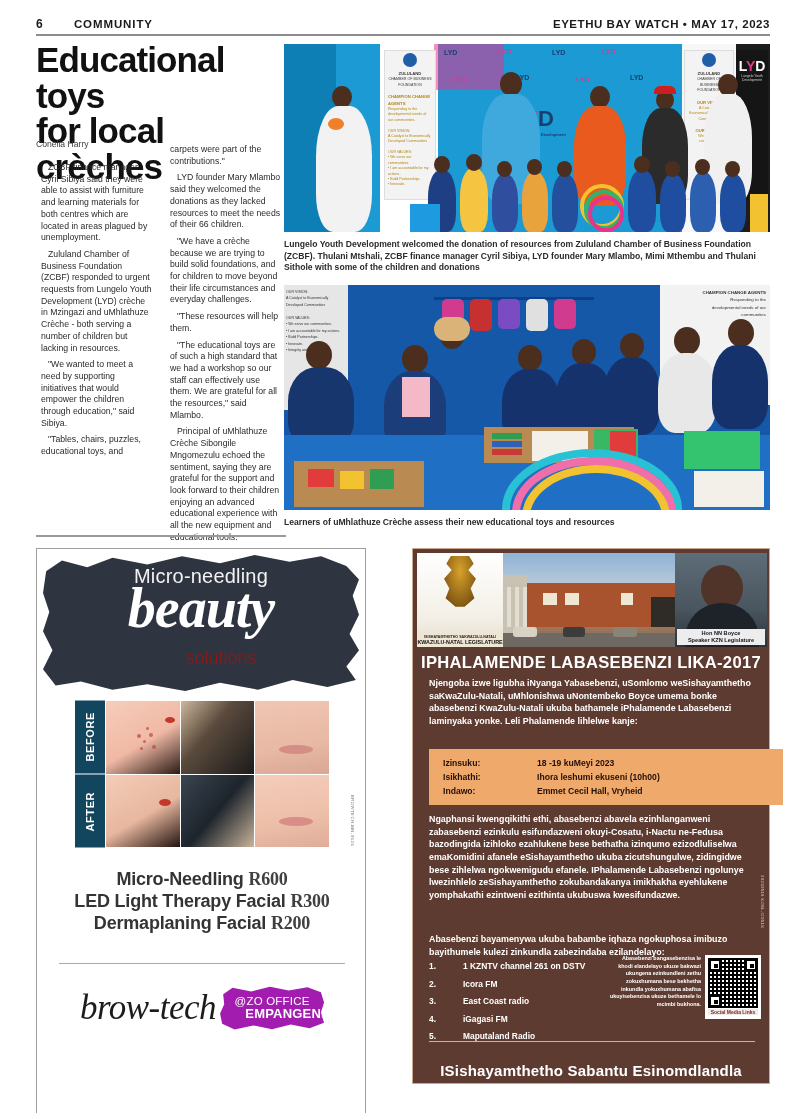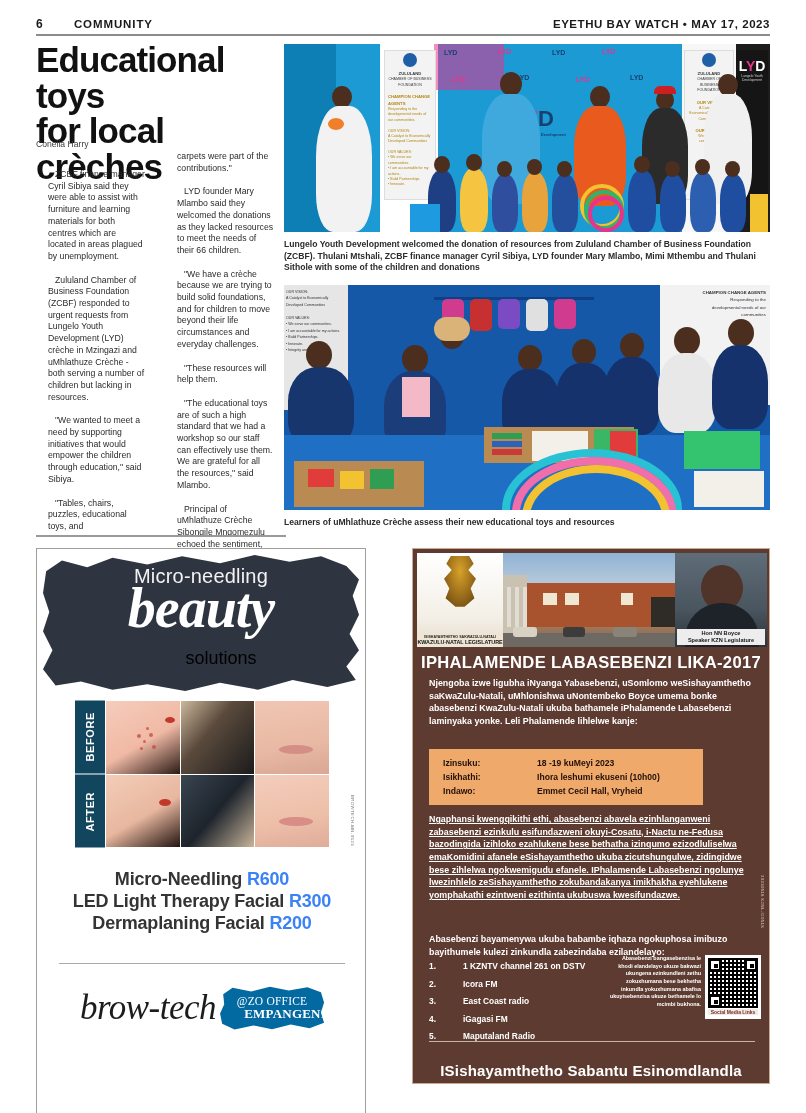--- a/index.html
+++ b/index.html
@@ -44,21 +44,21 @@
   
   .byline {
     position: absolute; left: 36px; top: 139px; width: 120px;
     font-size: 8.6px; color: #3c3c3c; font-weight: normal;
   }
   .col {
     position: absolute; top: 157px; width: 121px;
     font-size: 8.7px; line-height: 1.345; color: #2a2a2a;
     text-align: left;
   }
-  .col p { margin: 12px; }
+  .col p { margin: 5px; }
   .col p.indent { text-indent: 7px; }
   .col-1 { left: 36px; }
   .col-2 { left: 165px; top: 139px; }
 
   .article-rule {
     position: absolute; left: 36px; top: 535px; width: 250px;
     height: 1.5px; background: #9a9a9a;
   }
 
   
@@ -111,21 +111,21 @@
   }
   .brush-beauty {
     position: absolute; left: 0; top: 31px; width: 100%;
     text-align: center; color: #ffffff;
     font-size: 56px; font-style: italic; font-weight: bold;
     letter-spacing: -1px; line-height: 1;
     font-family: "Liberation Serif", serif;
   }
   .brush-solutions {
     position: absolute; left: 0; top: 99px; width: 100%;
-    text-align: center; color: #000000;
+    text-align: center; color: #7f1d1d;
     font-size: 18px; font-weight: 300; padding-left: 40px;
     font-family: "Liberation Sans", sans-serif;
   }
   .ba-grid {
     position: absolute; left: 38px; top: 152px; width: 254px; height: 146px;
     display: grid; grid-template-columns: 30px 1fr 1fr 1fr;
     grid-template-rows: 1fr 1fr; gap: 1px;
   }
   .ba-label {
     background: #12465e; color: #fff; font-size: 11px; font-weight: bold;
@@ -144,41 +144,41 @@
   .lipmark { position: absolute; border-radius: 50%; background: #c0392b; }
 
   .price-block {
     position: absolute; left: 6px; top: 320px; width: 318px;
     text-align: center; line-height: 1.22;
   }
   .price-line {
     font-size: 18px; font-weight: bold; color: #343434;
     letter-spacing: -.2px;
   }
-  .price-line em { font-style: normal; color: #3b82f6; font-weight: bold; }
+  .price-line em { font-style: normal; color: #404040; font-weight: bold; font-family: Liberation Serif, serif; }
 
   .ad-rule {
     position: absolute; left: 22px; top: 414px; width: 286px;
     height: 1px; background: #aaa;
   }
   .browtech {
     position: absolute; left: 6px; top: 428px; width: 318px; height: 62px;
     display: flex; align-items: center; justify-content: center; gap: 4px;
   }
   .bt-word {
     font-size: 35px; font-style: italic; color: #1c1c1c;
     font-family: "Liberation Serif", serif; letter-spacing: -.5px;
   }
   .bt-badge {
-    position: relative; width: 104px; height: 46px; background: #0369a1;
+    position: relative; width: 104px; height: 46px; background: #a21caf;
     clip-path: polygon(3% 20%, 12% 6%, 30% 14%, 48% 4%, 66% 12%, 84% 5%,
       97% 16%, 100% 38%, 97% 60%, 100% 82%, 86% 94%, 68% 86%, 50% 96%,
       32% 88%, 14% 97%, 2% 84%, 0% 62%, 4% 42%);
     color: #fff; display: flex; flex-direction: column;
-    align-items: center; justify-content: center; line-height: 1.05; font-family: Liberation Serif, serif;
+    align-items: center; justify-content: center; line-height: 1.05;
   }
   .bt-at { font-size: 11.5px; letter-spacing: .2px; }
   .bt-emp { font-size: 13px; font-weight: bold; letter-spacing: .2px; margin-left: 26px; }
   .ad-footer {
     position: absolute; left: 0; bottom: 0; width: 100%; height: 46px;
     background: #33383f; color: #fff;
     display: flex; flex-direction: column; align-items: center;
     justify-content: center; line-height: 1.34;
   }
   .ad-footer .l1 { font-size: 11.5px; }
@@ -237,31 +237,31 @@
   .kzn-title {
     position: absolute; left: 0; top: 104px; width: 100%;
     text-align: center; color: #ffffff; font-size: 16.6px;
     font-weight: bold; letter-spacing: .3px;
   }
   .kzn-intro {
     position: absolute; left: 16px; top: 128px; width: 326px;
     color: #ffffff; font-size: 8.9px; line-height: 1.42; font-weight: bold;
   }
   .kzn-table {
-    position: absolute; left: 16px; top: 200px; width: 274px; height: 56px;
+    position: absolute; left: 16px; top: 200px; width: 354px; height: 56px;
     background: #efa96a; color: #241008;
     display: grid; grid-template-columns: 86px 1fr;
     align-content: center; row-gap: 4px; padding: 6px 8px 6px 14px;
     font-size: 8.6px; font-weight: bold;
   }
   .kzn-table .k { }
   .kzn-table .v { padding-left: 8px; }
   .kzn-body {
     position: absolute; left: 16px; top: 264px; width: 326px;
-    color: #ffffff; font-size: 8.9px; line-height: 1.42; font-weight: bold; text-decoration: underline;
+    color: #ffffff; font-size: 8.9px; line-height: 1.42; font-weight: bold;
   }
   .kzn-invite {
     position: absolute; left: 16px; top: 384px; width: 326px;
     color: #ffffff; font-size: 8.9px; line-height: 1.42; font-weight: bold;
   }
   .kzn-channels {
     position: absolute; left: 16px; top: 412px; width: 190px;
     color: #ffffff; font-size: 8.4px; font-weight: bold;
   }
   .ch-row { display: flex; margin-bottom: 7.5px; }

